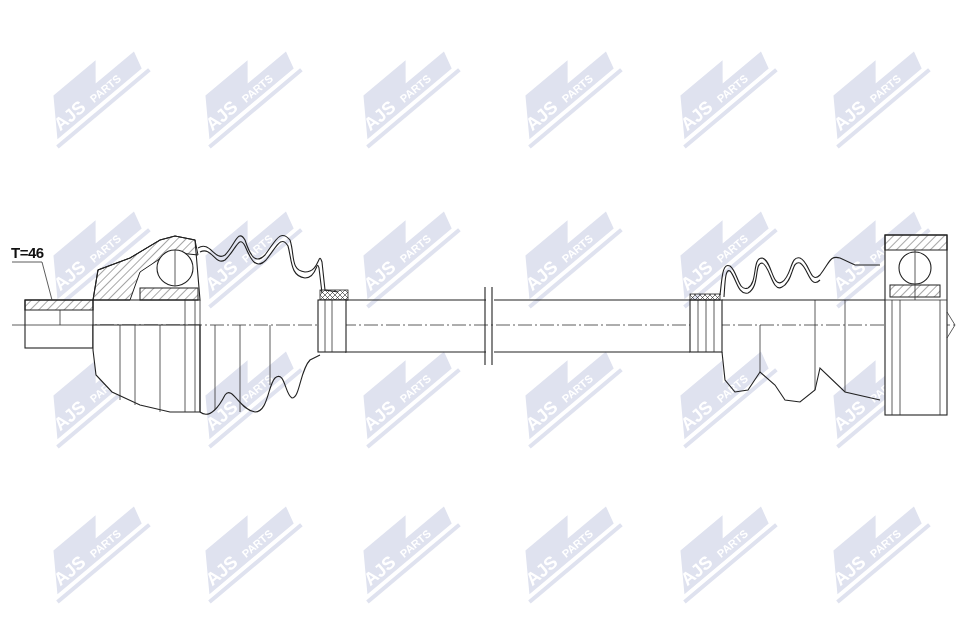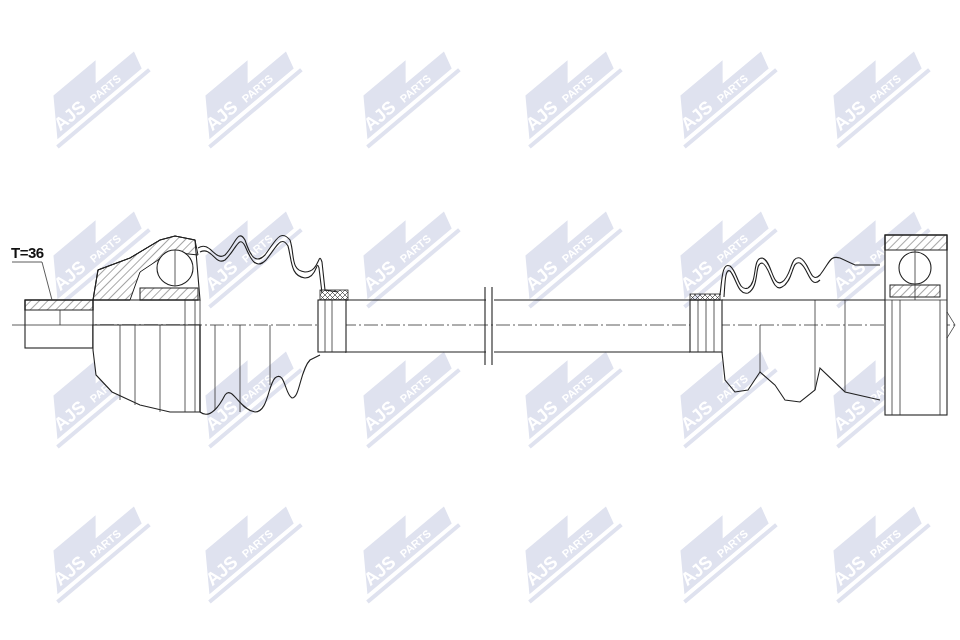--- a/index.html
+++ b/index.html
@@ -243,14 +243,14 @@
       <circle cx="915" cy="268" r="16" class="fillw"></circle>
       <line class="thin" x1="915" y1="250" x2="915" y2="300"></line>
       <line class="thin" x1="885" y1="300" x2="947" y2="300"></line>
       <line class="thin" x1="892" y1="300" x2="892" y2="415"></line>
       <line class="thin" x1="900" y1="300" x2="900" y2="415"></line>
       <line class="thin" x1="940" y1="300" x2="940" y2="415"></line>
       <path class="thin" d="M947,312 L955,325 L947,338"></path>
     </g>
   </svg>
 
-  <div class="label">T=36</div>
+  <div class="label">T=46</div>
 </div>
 
 </body></html>

